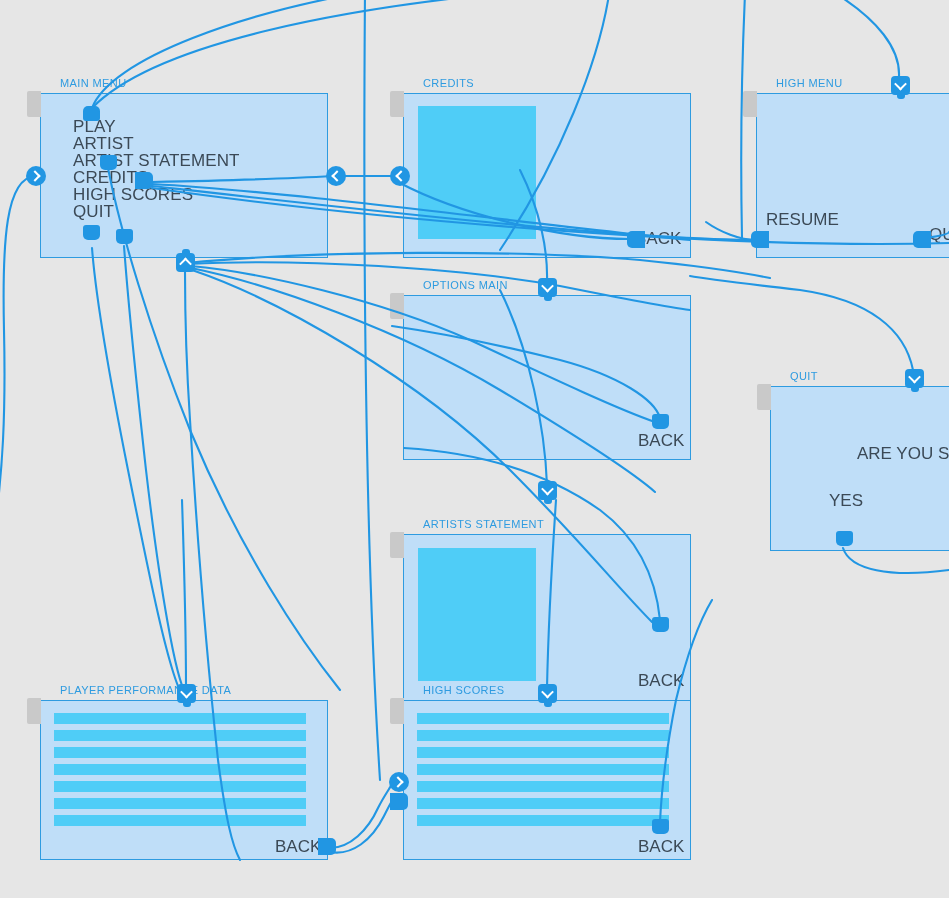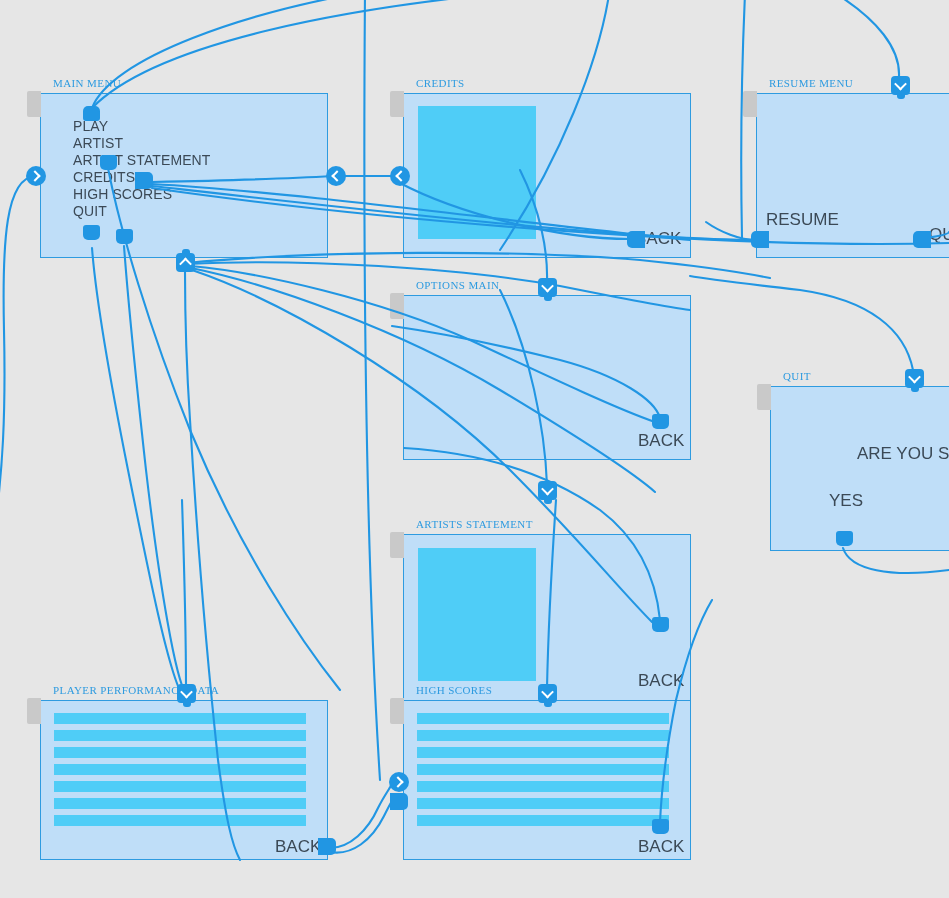--- a/index.html
+++ b/index.html
@@ -34,26 +34,26 @@
   }
   
   .panel {
     position: absolute;
     z-index: 3;
     box-sizing: border-box;
   }
   .panel-title {
     position: absolute;
     top: -16px;
-    left: 13px;
+    left: 20px;
     font-size: 11px;
     letter-spacing: 0.4px;
     color: #2e9be0;
     white-space: nowrap;
-    font-family: Liberation Serif, serif;
+    font-family: Liberation Sans, sans-serif;
   }
   .panel-body {
     position: absolute;
     left: 0; top: 0;
     width: 100%;
     height: 100%;
     background: #bfdef8;
     border: 1px solid #2e9be0;
     box-sizing: border-box;
   }
@@ -76,21 +76,21 @@
   
   .ph-bar {
     position: absolute;
     background: #4fcdf7;
     left: 14px;
   }
   
   .menu-list {
     position: absolute;
     color: #3b4956;
-    font-size: 14px;
+    font-size: 17px;
     line-height: 17px;
     letter-spacing: 0.1px;
     white-space: nowrap;
     font-family: "Liberation Sans", sans-serif;
   }
   .menu-list div { margin-bottom: 0px; }
   
   .btn-label {
     position: absolute;
     color: #3b4956;
@@ -268,21 +268,21 @@
   <div class="panel" style="left:403px; top:93px; width:288px; height:165px;">
     <div class="panel-tab"></div>
     <div class="panel-title">CREDITS</div>
     <div class="panel-body"></div>
     <div class="ph-image" style="left:15px; top:13px; width:118px; height:133px;"></div>
     <div class="btn-label" style="left:232px; top:136px;">BACK</div>
   </div>
 
   <div class="panel" style="left:756px; top:93px; width:288px; height:165px;">
     <div class="panel-tab"></div>
-    <div class="panel-title">RESUME MENU</div>
+    <div class="panel-title">HIGH MENU</div>
     <div class="panel-body"></div>
     <div class="btn-label" style="left:10px; top:117px;">RESUME</div>
     <div class="btn-label" style="left:173px; top:132px;">QUIT</div>
   </div>
 
   <div class="panel" style="left:403px; top:295px; width:288px; height:165px;">
     <div class="panel-tab"></div>
     <div class="panel-title">OPTIONS MAIN</div>
     <div class="panel-body"></div>
     <div class="btn-label" style="left:235px; top:136px;">BACK</div>

